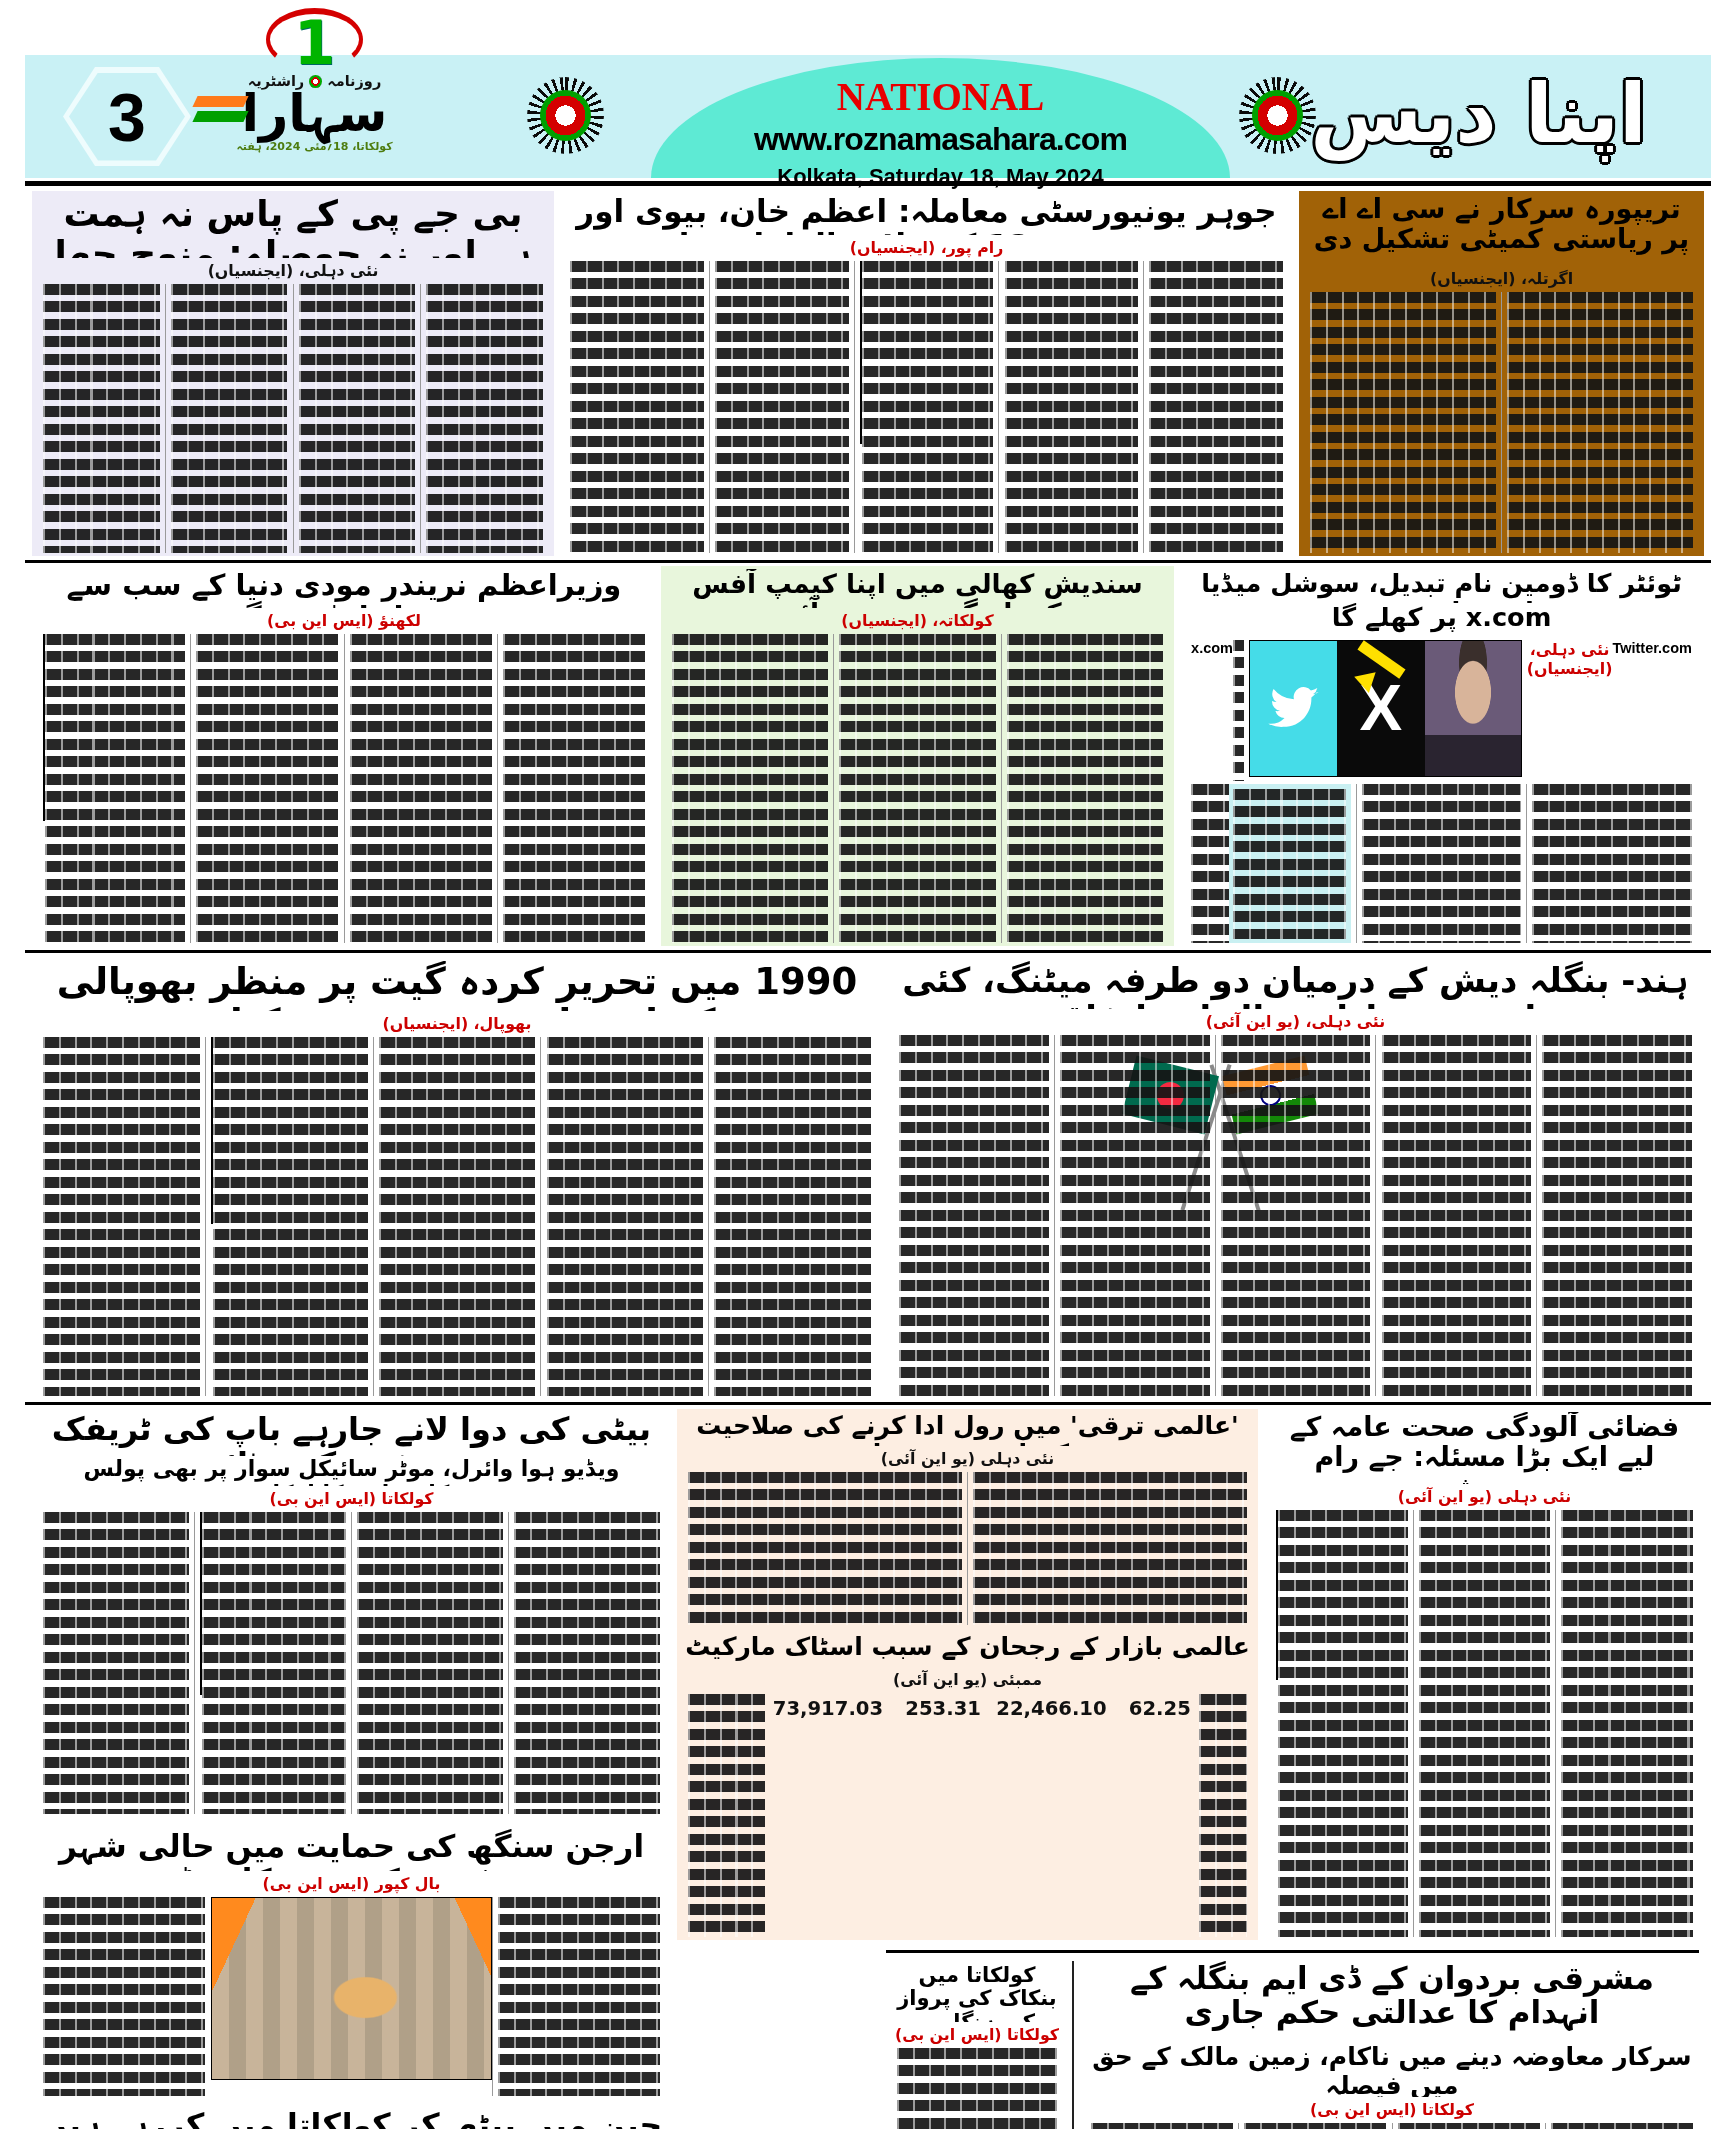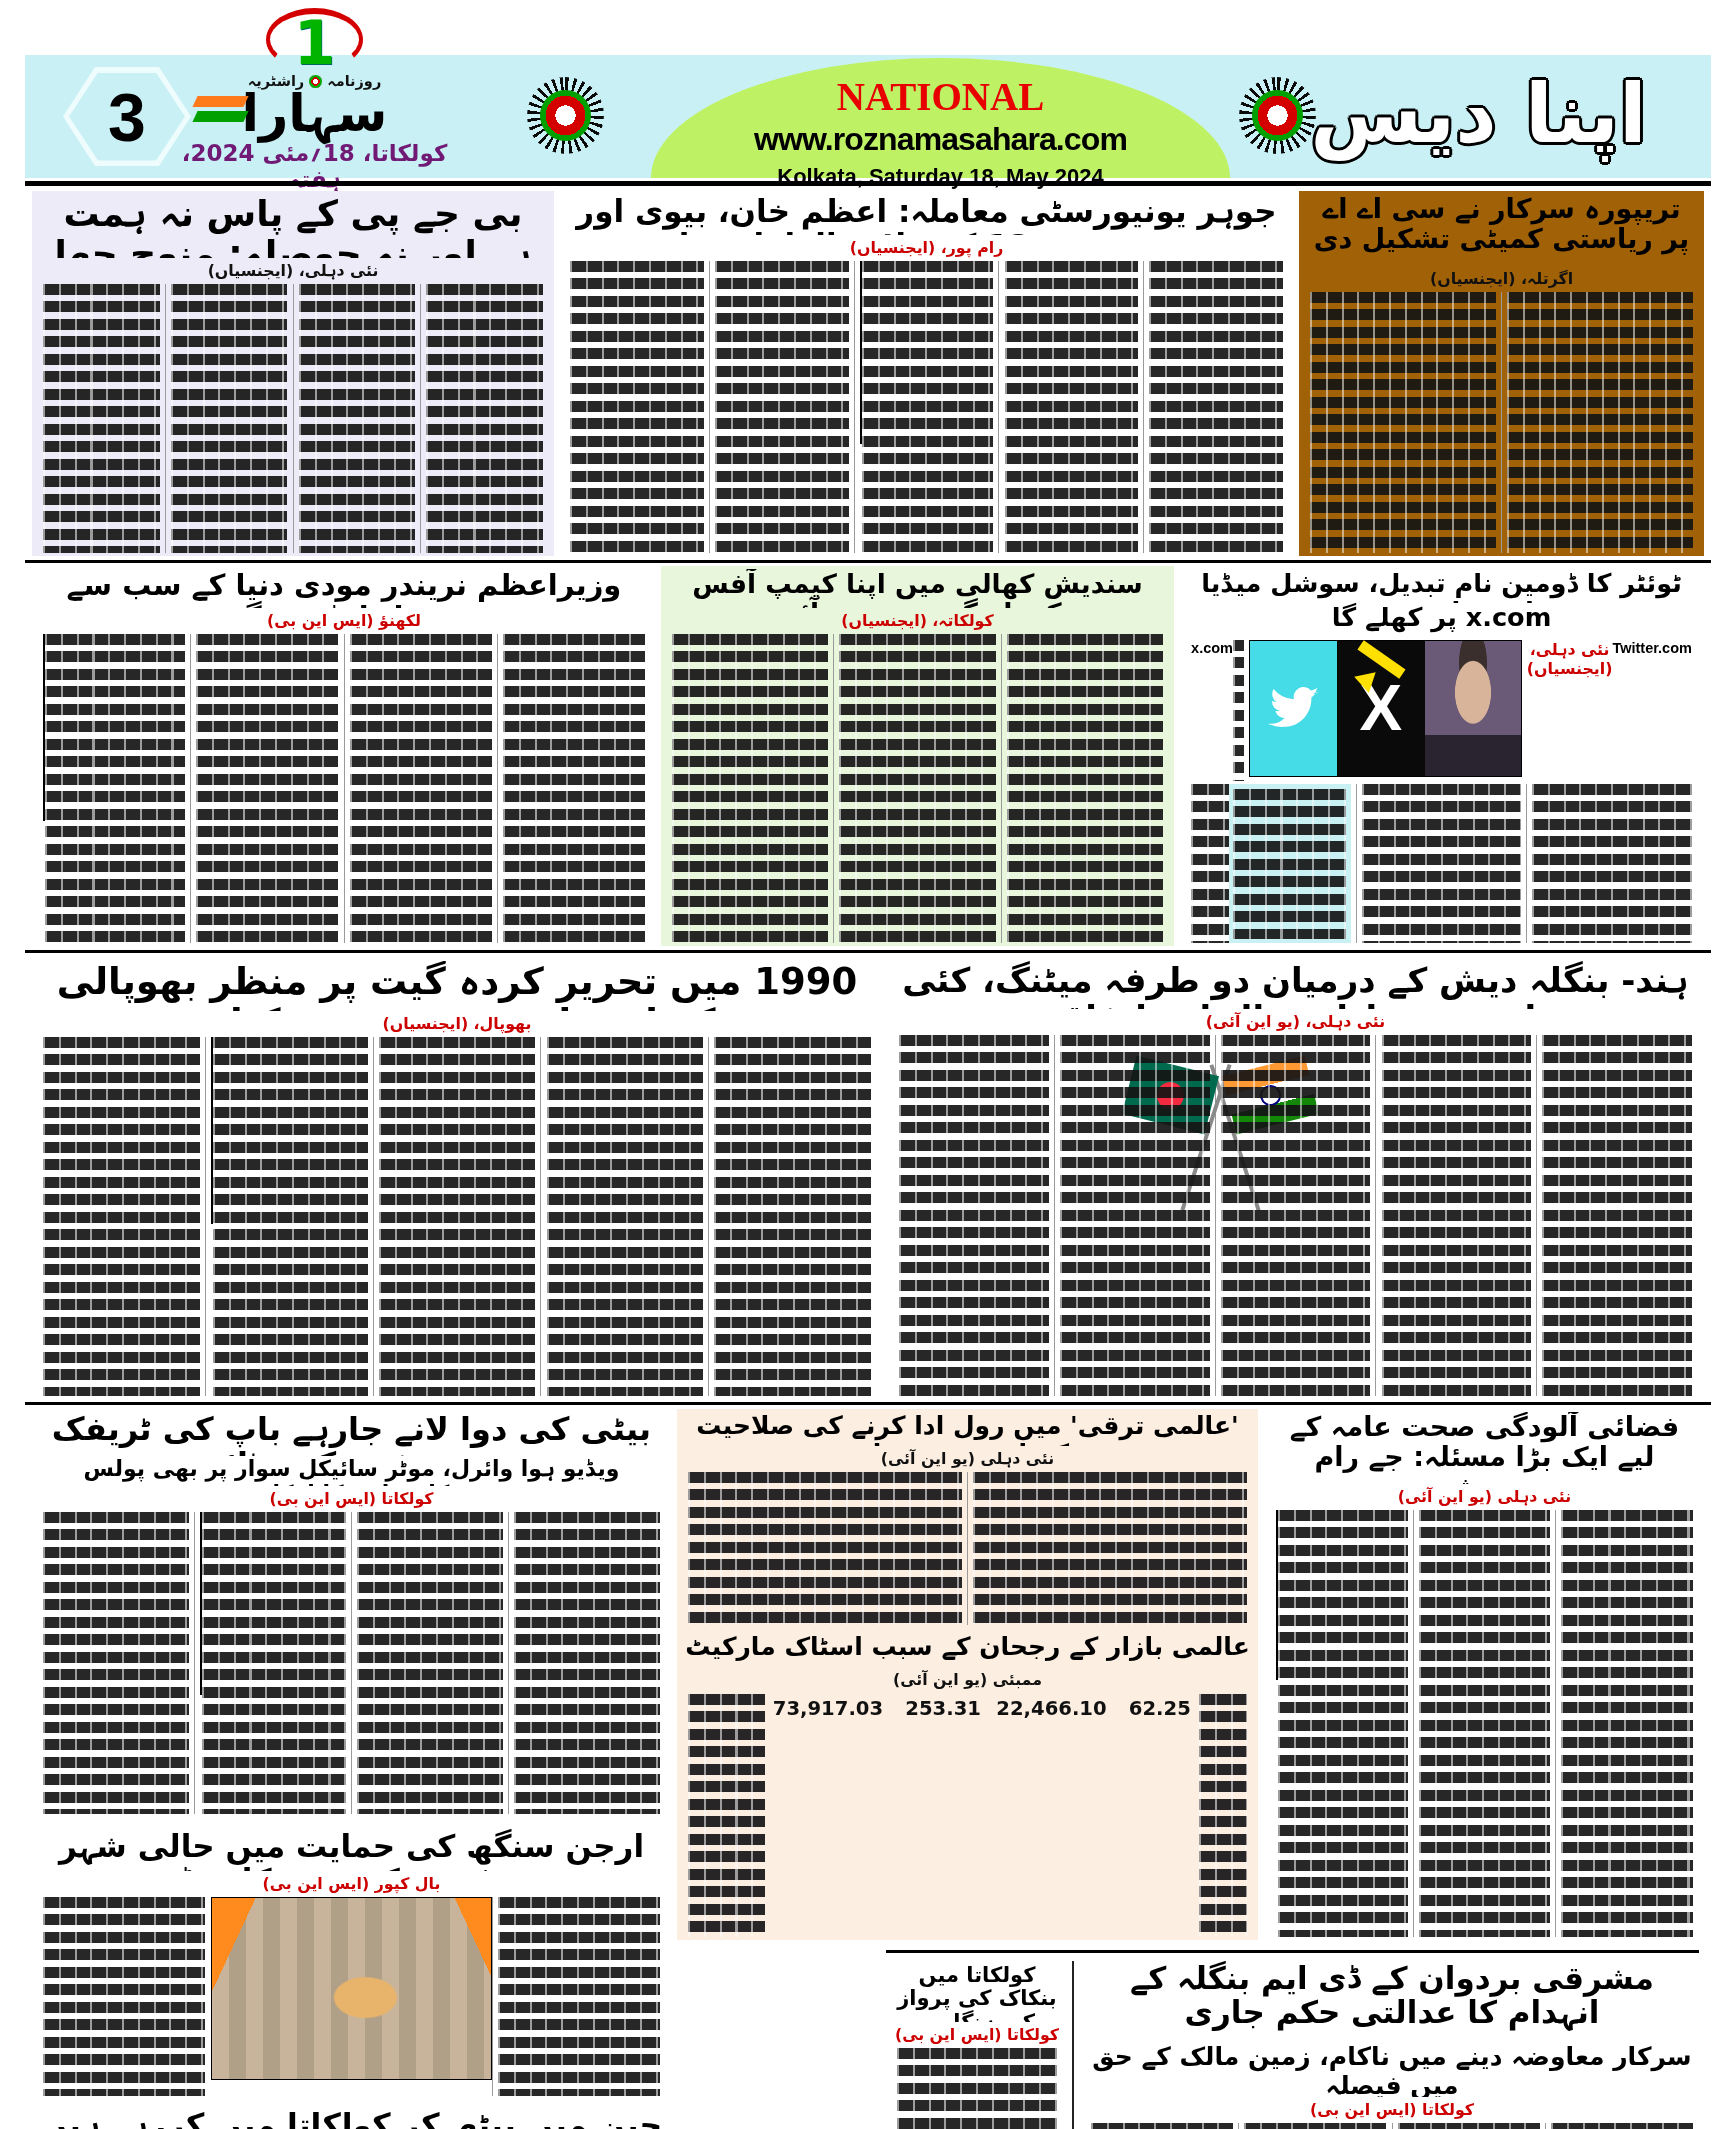--- a/index.html
+++ b/index.html
@@ -17,22 +17,22 @@
   .arc{width:89px;height:51px;margin:0 auto;border:6px solid transparent;border-top:6.8px solid #d40000;
        border-left:4.3px solid #d40000;border-right:4.3px solid #d40000;border-radius:50%;
        display:flex;align-items:flex-end;justify-content:center;}
   .one{font-size:60px;line-height:43px;font-weight:bold;color:#00b400;text-shadow:0.9px 0.9px 0 #066;}
   .logoline{font-size:14.5px;font-weight:bold;color:#111;direction:rtl;margin-top:1.7px;}
   .sun{display:inline-block;width:12.8px;height:12.8px;border-radius:50%;vertical-align:middle;
        background:radial-gradient(circle,#fff 0 25%,#d40000 25% 45%,#0a0 45% 70%,#111 70%);}
   .brand{font-size:51px;line-height:49px;font-weight:bold;color:#000;direction:rtl;position:relative;}
   .stripes{position:absolute;left:17px;top:4.3px;width:51px;height:41px;}
   .stripes div{height:11px;margin:3.4px 0;transform:skewX(-25deg);}
-  .dateur{font-size:23px;font-weight:bold;color:#701a75;direction:rtl;margin-top:2.6px;}
-  .dome{position:absolute;left:626px;top:2.6px;width:579px;height:120px;background:#bef264;
+  .dateur{font-size:11px;font-weight:bold;color:#4d7c0f;direction:rtl;margin-top:2.6px;}
+  .dome{position:absolute;left:626px;top:2.6px;width:579px;height:120px;background:#5eead4;
         border-radius:290px 290px 0 0/120px 120px 0 0;text-align:center;}
   .national{font-family:"Liberation Serif",serif;font-weight:bold;color:#e80000;font-size:39px;margin-top:16px;}
   .url{font-family:"Liberation Sans",sans-serif;font-weight:bold;color:#000;font-size:32px;letter-spacing:-0.9px;margin-top:2.6px;}
   .dateen{font-family:"Liberation Sans",sans-serif;font-weight:bold;color:#000;font-size:22px;margin-top:6px;}
   .star{position:absolute;width:77px;height:77px;border-radius:50%;
         background:repeating-conic-gradient(#0a0a0a 0deg 5deg,rgba(0,0,0,0) 5deg 13deg);}
   .star .core{position:absolute;left:12.8px;top:12.8px;width:51px;height:51px;border-radius:50%;
         background:radial-gradient(circle,#ffffff 0 28%,#d40000 28% 55%,#00a000 55% 75%,rgba(0,0,0,0) 75%);}
   .masthead{position:absolute;right:30px;top:12px;width:405px;text-align:center;direction:rtl;
         font-size:81px;font-weight:bold;color:#fff;line-height:94px;

